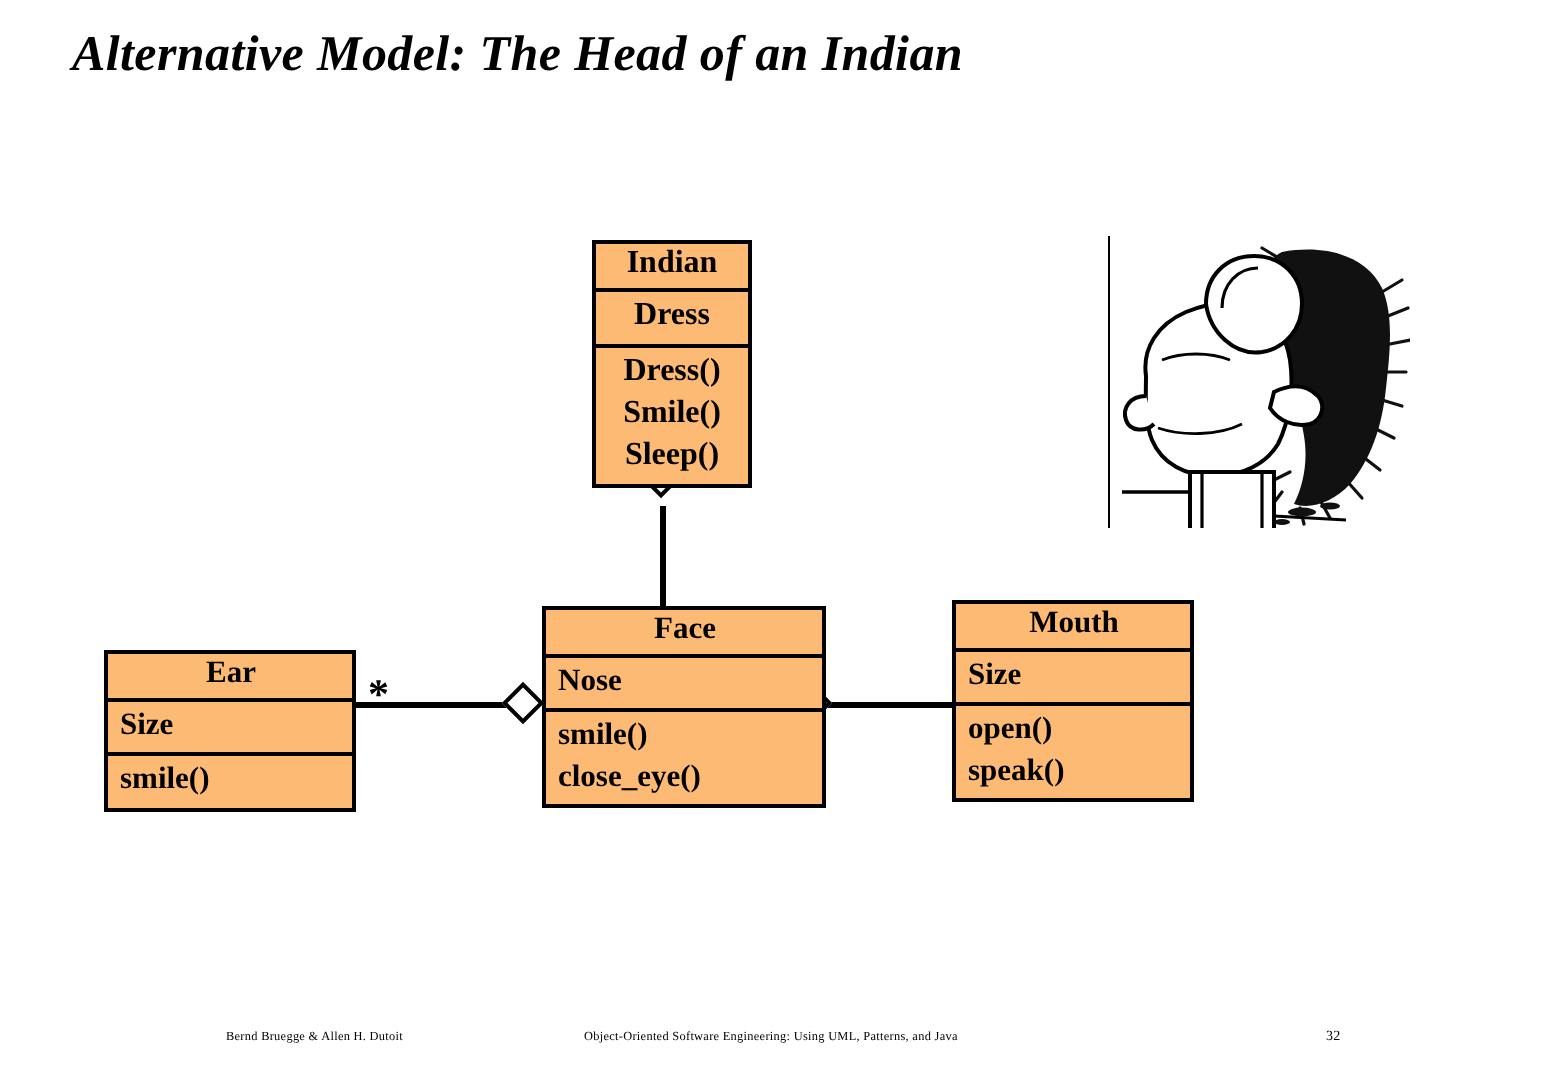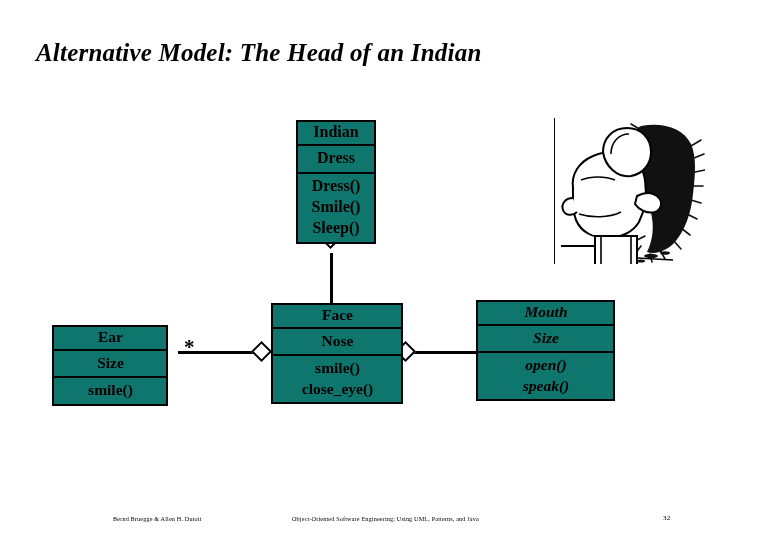--- a/index.html
+++ b/index.html
@@ -13,34 +13,34 @@
     position: relative;
     overflow: hidden;
     font-family: "Liberation Serif", "DejaVu Serif", serif;
     color: #000000;
   }
 
   
   #slide-title {
     position: absolute;
     left: 36px;
-    top: 39px;
+    top: 14px;
     width: 700px;
     font-size: 25px;
     font-weight: bold;
     font-style: italic;
     letter-spacing: 0.2px;
     white-space: nowrap;
   }
 
   
   .uml-class {
     position: absolute;
     border: 2px solid #000;
-    background: #0f766e;
+    background: #fdba74;
     box-sizing: border-box;
     font-size: 15.5px;
     font-weight: bold;
     line-height: 1.0;
   }
   .uml-compartment {
     box-sizing: border-box;
     padding: 2px 5px 3px 6px;
   }
   .uml-compartment + .uml-compartment {
@@ -49,27 +49,27 @@
   .uml-name {
     text-align: center;
     padding-top: 2px;
     padding-bottom: 4px;
   }
   .uml-row {
     white-space: nowrap;
     padding: 2px 0 3px 0;
   }
   .center-rows .uml-row { text-align: center; }
-  .left-rows   .uml-row { text-align: center; }
+  .left-rows   .uml-row { text-align: left; }
 
   
   #class-indian { left: 296px; top: 120px;  width: 80px;  }
-  #class-face   { left: 271px; top: 303px;  width: 132px; }
-  #class-ear    { left: 52px;  top: 325px;  width: 116px; }
-  #class-mouth  { left: 476px; top: 300px;  width: 139px; font-style: italic; }
+  #class-face   { left: 271px; top: 303px;  width: 142px; }
+  #class-ear    { left: 52px;  top: 325px;  width: 126px; }
+  #class-mouth  { left: 476px; top: 300px;  width: 121px; }
 
   #class-indian { font-size: 16px; }
   #class-indian .uml-compartment { padding-left: 4px; padding-right: 4px; }
 
   
   .conn {
     position: absolute;
     background: #000;
   }
   .conn-v { width: 3px; }

